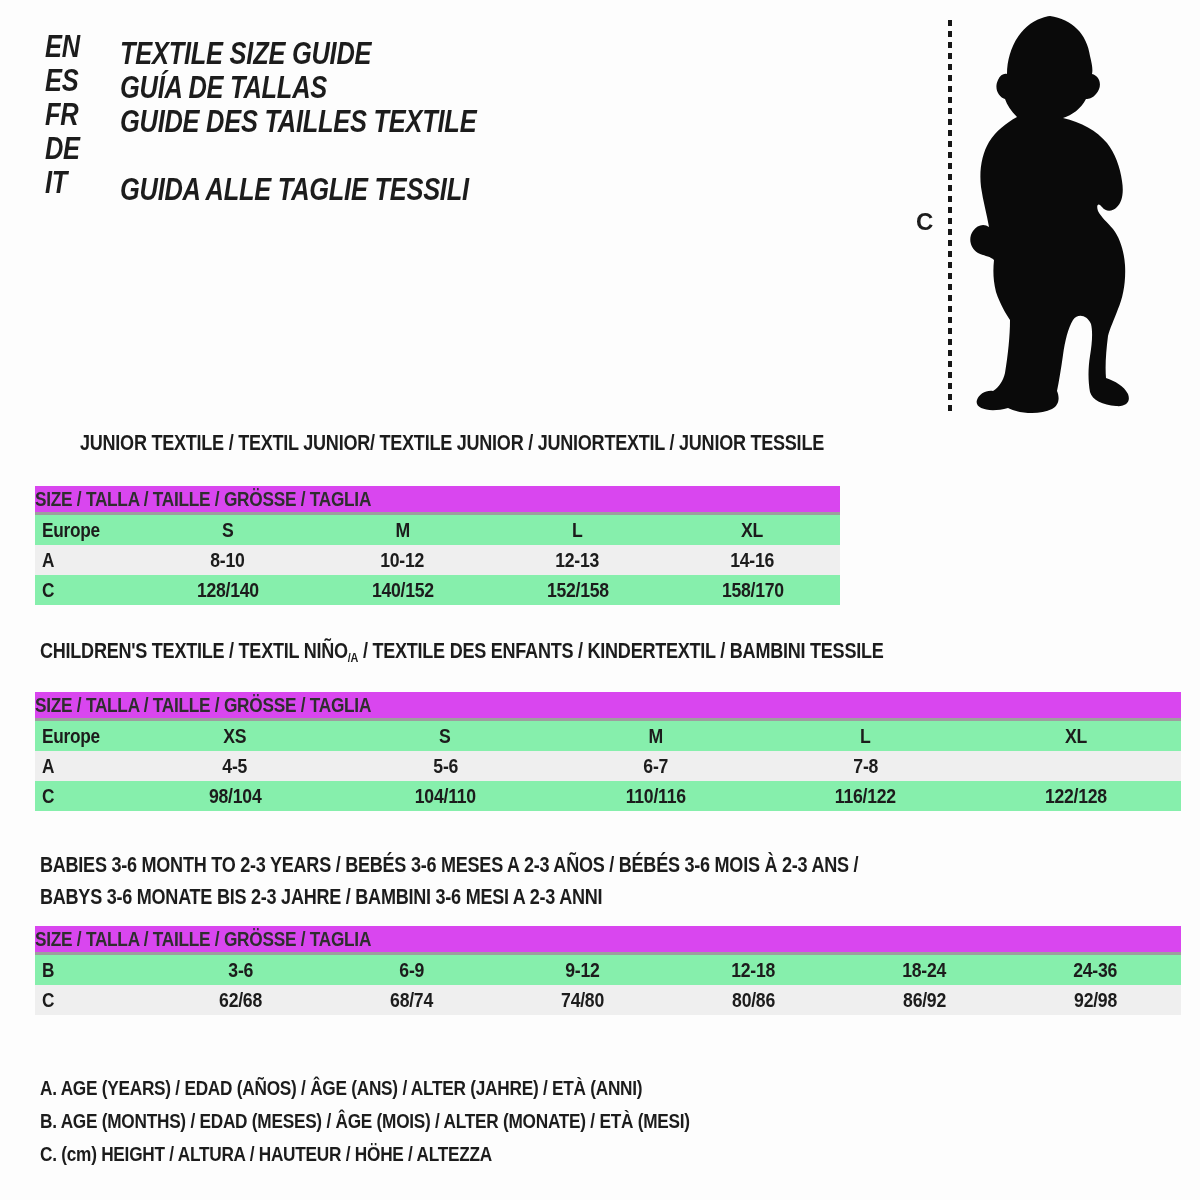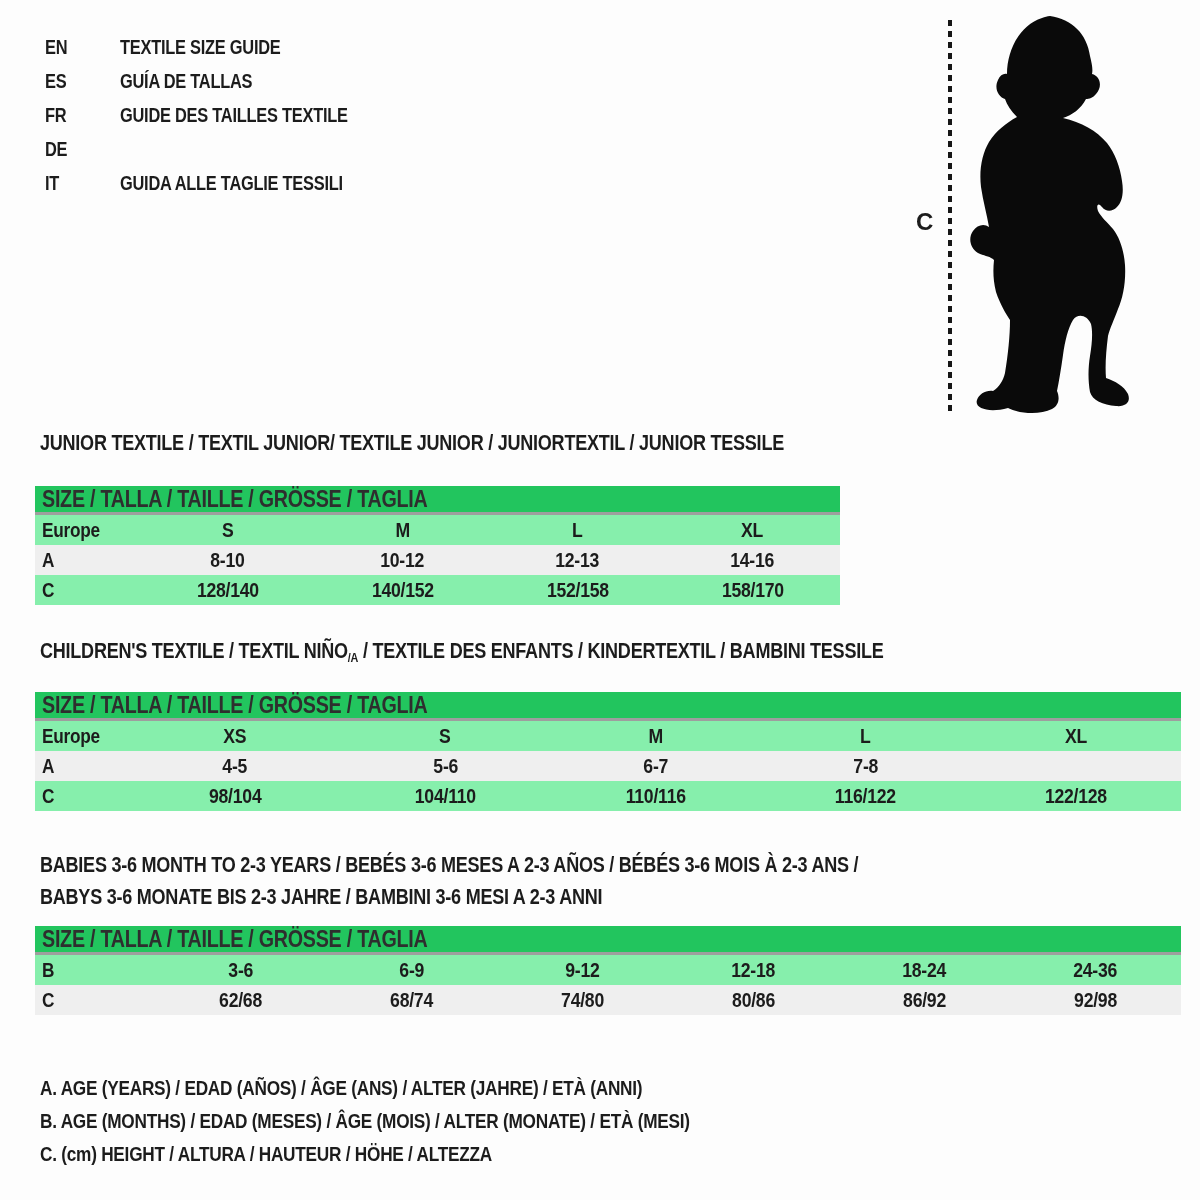--- a/index.html
+++ b/index.html
@@ -9,47 +9,47 @@
     font-family:"Liberation Sans",sans-serif;
     color:#1c1c1c;font-weight:700;
   }
   
   .ct{display:inline-block;transform:scaleX(0.82);transform-origin:0 50%;white-space:nowrap;letter-spacing:-0.3px;}
   .cc{display:inline-block;transform:scaleX(0.84);transform-origin:50% 50%;white-space:nowrap;letter-spacing:-0.3px;}
   .sub{font-size:0.6em;position:relative;top:0.3em;}
 
   
   .lang-list{position:absolute;left:45px;top:30px;}
-  .lang-row{display:flex;height:34px;line-height:34px;font-size:20px;}
+  .lang-row{display:flex;height:34px;line-height:34px;font-size:31px;font-style:italic;}
   .lang-code{width:75px;flex:0 0 75px;}
-  .lang-title{flex:1;}
+  .lang-title{flex:1;margin-top:7px;}
 
   
   .measure-label{position:absolute;left:916px;top:208px;font-size:24px;}
   .dashed-line{
     position:absolute;left:948px;top:20px;width:4px;height:396px;
     background:repeating-linear-gradient(to bottom,#161616 0 6px,transparent 6px 11px);
   }
   .silhouette{position:absolute;left:960px;top:10px;}
 
   
   .sec-heading{position:absolute;left:40px;font-size:22px;line-height:24px;}
-  .h-junior{top:431px;}
+  .h-junior{top:431px;margin-left:40px;}
   .h-children{top:639px;}
   .h-babies{top:849px;line-height:32px;}
 
   
   .stable{position:absolute;left:35px;}
   .t1{top:486px;width:805px;}
   .t2{top:692px;width:1146px;}
   .t3{top:926px;width:1146px;}
   .size-bar{
-    height:26px;line-height:26px;background:#22c55e;
-    border-bottom:3px solid #9e9e9e;padding-left:7px;
-    font-size:24px;color:#2e2e2e;
+    height:26px;line-height:26px;background:#d946ef;
+    border-bottom:3px solid #9e9e9e;
+    font-size:21px;color:#2e2e2e;
   }
   .trow{display:grid;height:30px;line-height:30px;font-size:21px;background:#86efac;}
   .trow.shade{background:#efefef;}
   .t1 .trow{grid-template-columns:105px repeat(4,1fr);}
   .t2 .trow{grid-template-columns:95px repeat(5,1fr);}
   .t3 .trow{grid-template-columns:120px repeat(6,1fr);}
   .tlabel{text-align:left;padding-left:7px;}
   .tcell{text-align:center;}
 
   

